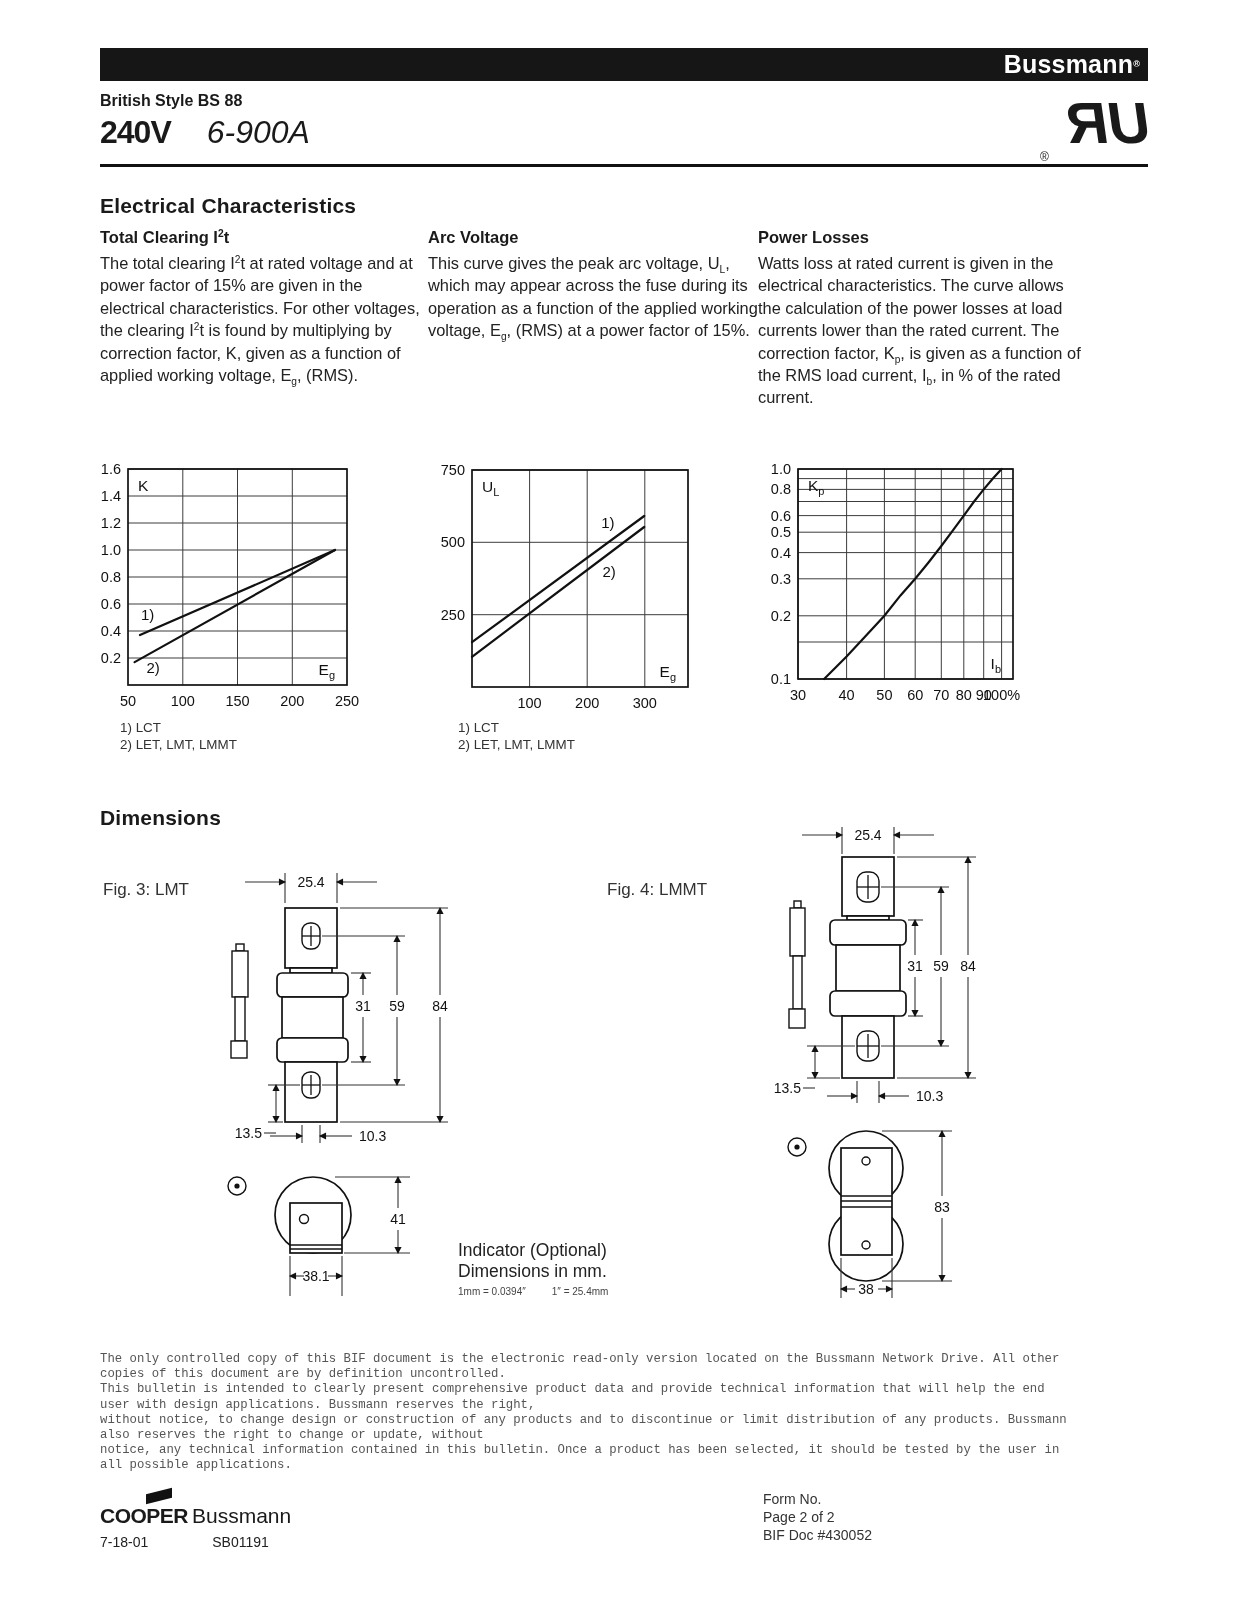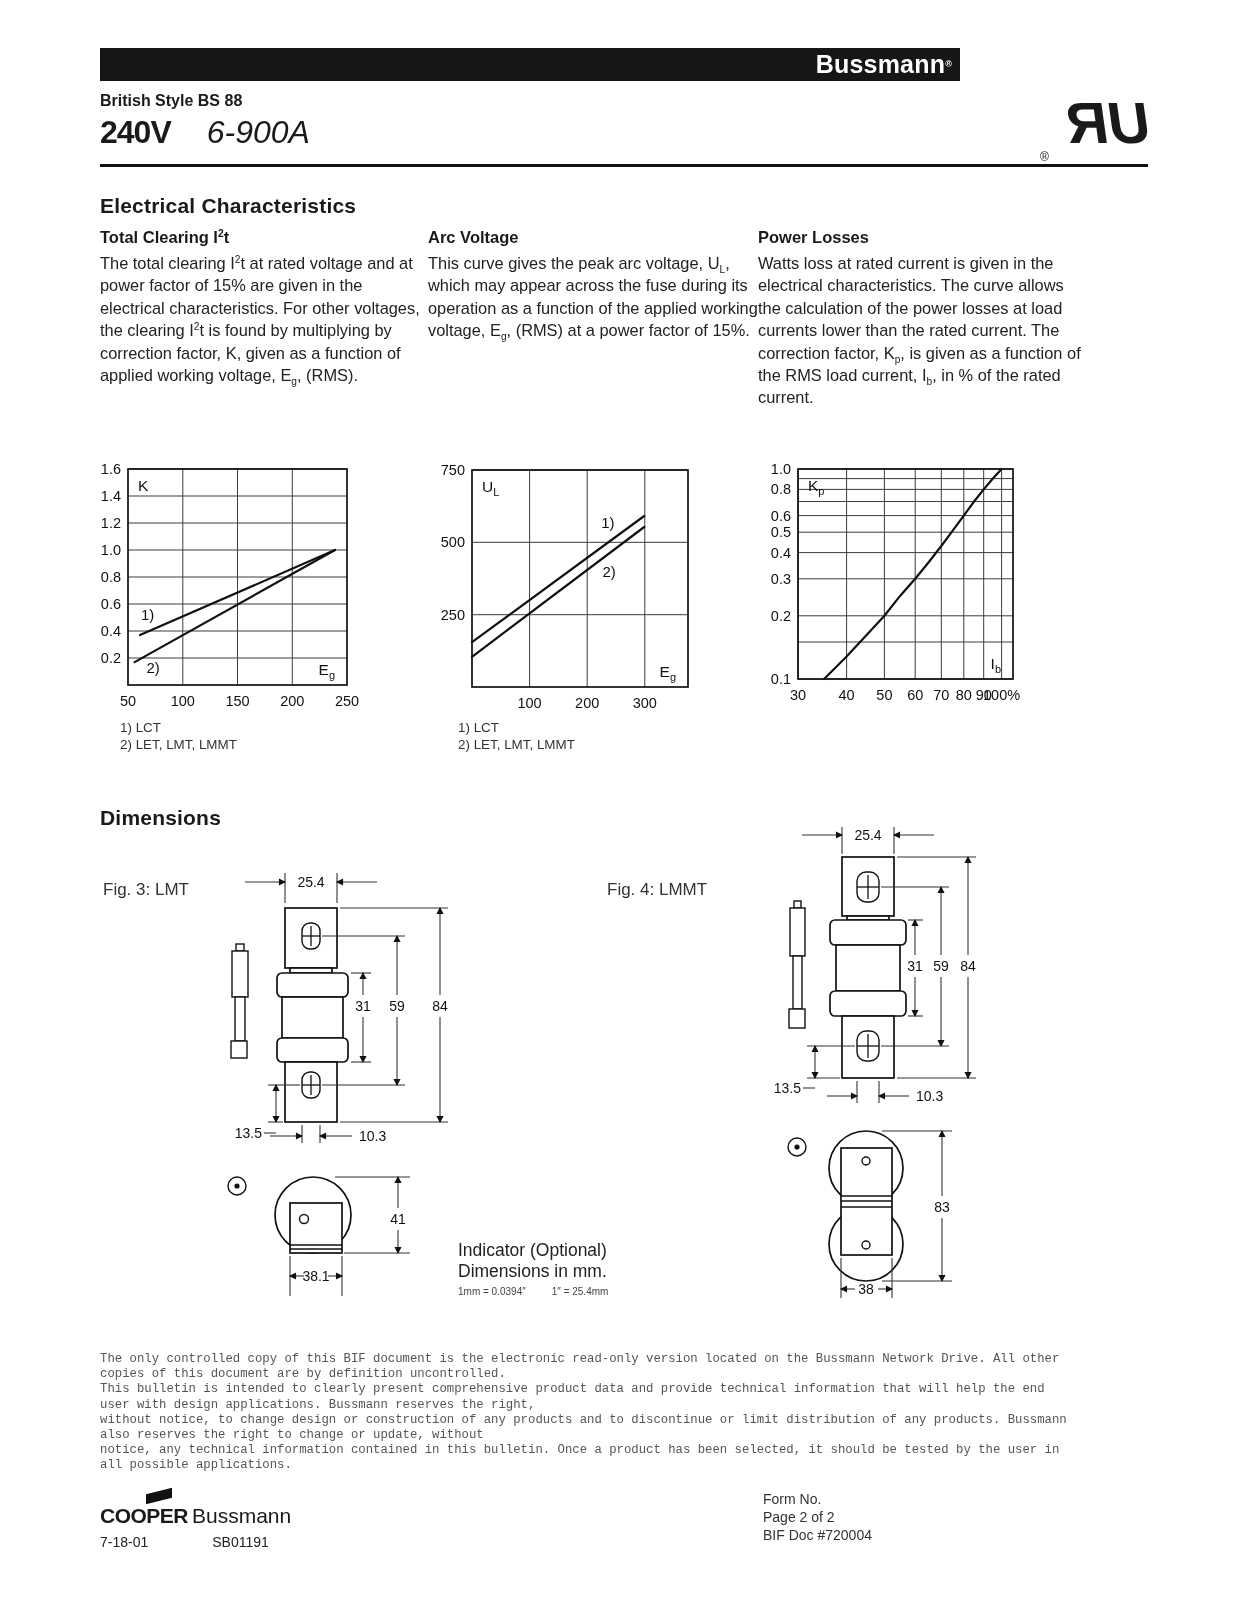--- a/index.html
+++ b/index.html
@@ -1,21 +1,21 @@
 <!DOCTYPE html>
 <html><head>
 <meta charset="utf-8">
 <style>
   html,body{margin:0;padding:0;background:#9a9a9a;}
   .page{position:relative;width:1236px;height:1600px;background:#ffffff;margin:0 auto;
         font-family:"Liberation Sans",sans-serif;color:#1a1a1a;overflow:hidden;}
   .abs{position:absolute;}
 
   
-  .topbar{left:100px;top:48px;width:860px;height:33px;background:#161616;
+  .topbar{left:100px;top:48px;width:1048px;height:33px;background:#161616;
           display:flex;align-items:center;justify-content:flex-end;}
   .brand{color:#fff;font-weight:bold;font-size:25px;letter-spacing:.2px;padding-right:8px;}
   .brand sup{font-size:9px;vertical-align:6px;}
   .prodline{left:100px;top:92px;font-size:16px;font-weight:bold;}
   .bigtitle{left:100px;top:114px;font-size:32px;white-space:nowrap;}
   .bigtitle .v{font-weight:900;letter-spacing:-1px;}
   .bigtitle .a{font-weight:400;margin-left:36px;letter-spacing:0;font-style:italic;}
   .ulmark{left:1040px;top:90px;width:112px;height:78px;}
   .ulmark .glyph{position:absolute;right:2px;top:0;font-size:58px;font-weight:900;
                  transform:scaleX(-1) skewX(-8deg);display:inline-block;line-height:66px;}
@@ -444,16 +444,16 @@
   <div class="abs cooper">
     <span class="flag"></span>
     <span class="cb">COOPER</span><span class="cr2">Bussmann</span>
   </div>
   <div class="abs footrow">
     <span>7-18-01</span><span class="doc">SB01191</span>
   </div>
   <div class="abs formno">
     <div>Form No.</div>
     <div>Page 2 of 2</div>
-    <div>BIF Doc #720004</div>
+    <div>BIF Doc #430052</div>
   </div>
 
 </div>
 
 </body></html>

